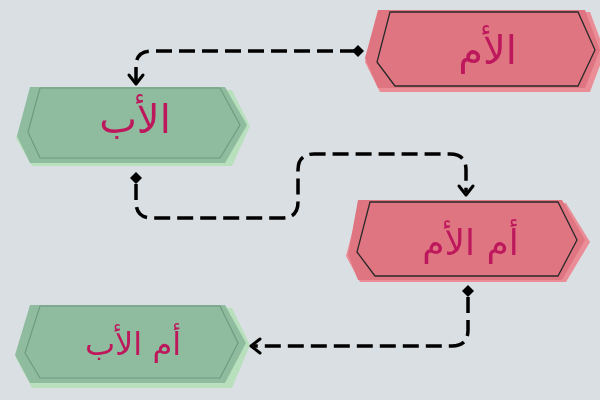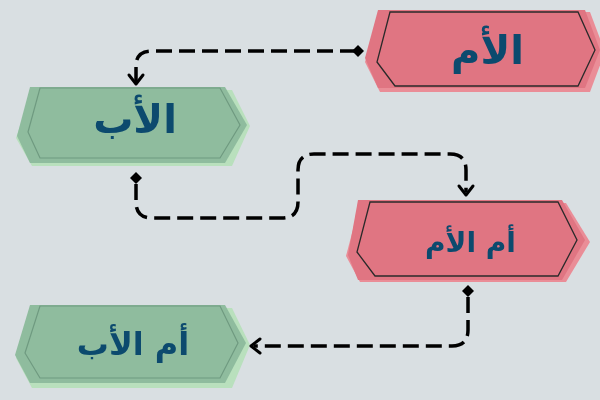--- a/index.html
+++ b/index.html
@@ -6,22 +6,22 @@
     body {
       width: 600px; height: 400px; overflow: hidden;
       background: #d9dfe2;
       font-family: "DejaVu Sans", sans-serif;
       position: relative;
     }
     svg.canvas { position: absolute; left: 0; top: 0; }
     .node-label {
       position: absolute;
       display: flex; align-items: center; justify-content: center;
-      font-weight: bold;
-      color: #0c4a6e;
+      font-weight: normal;
+      color: #be185d;
       direction: rtl;
       text-align: center;
     }
   </style>
 </head>
 <body>
 
 <svg class="canvas" width="600" height="400" viewBox="0 0 600 400">
 
   <g>
@@ -62,14 +62,14 @@
 
   <g>
     <path d="M468,297 L468,330 Q468,346 452,346 L254,346" fill="none" stroke="#000" stroke-width="3.5" stroke-dasharray="16,7"></path>
     <polygon points="468,285 474,291 468,297 462,291" fill="#000"></polygon>
     <path d="M260,339 L251,346 L260,353" fill="none" stroke="#000" stroke-width="3" stroke-linecap="round" stroke-linejoin="round"></path>
   </g>
 </svg>
 
 <div class="node-label" style="left:380px; top:12px; width:215px; height:76px; font-size:40px;">الأم</div>
 <div class="node-label" style="left:30px; top:88px; width:210px; height:61px; font-size:40px;">الأب</div>
-<div class="node-label" style="left:358px; top:200px; width:225px; height:84px; font-size:28px;">أم الأم</div>
+<div class="node-label" style="left:358px; top:200px; width:225px; height:84px; font-size:36px;">أم الأم</div>
 <div class="node-label" style="left:28px; top:306px; width:210px; height:76px; font-size:32px;">أم الأب</div>
 
 </body></html>

